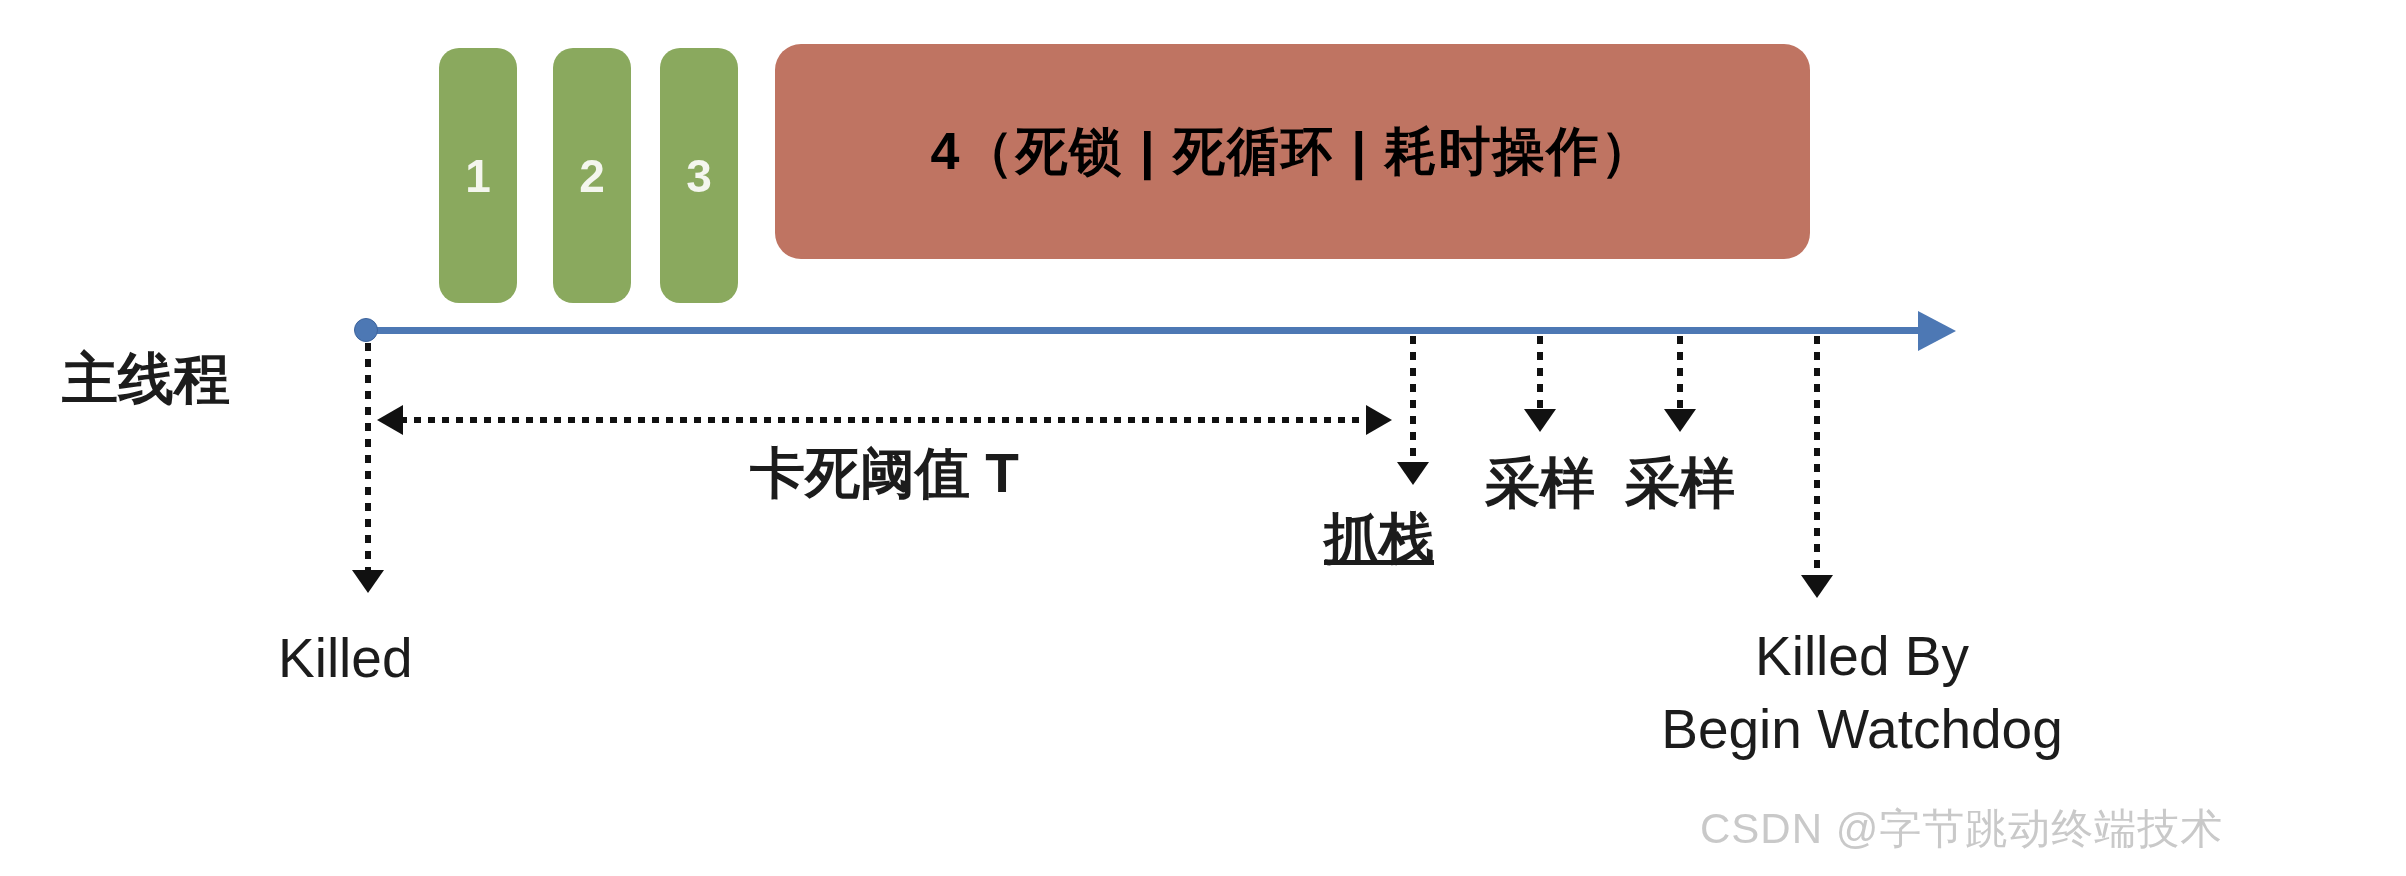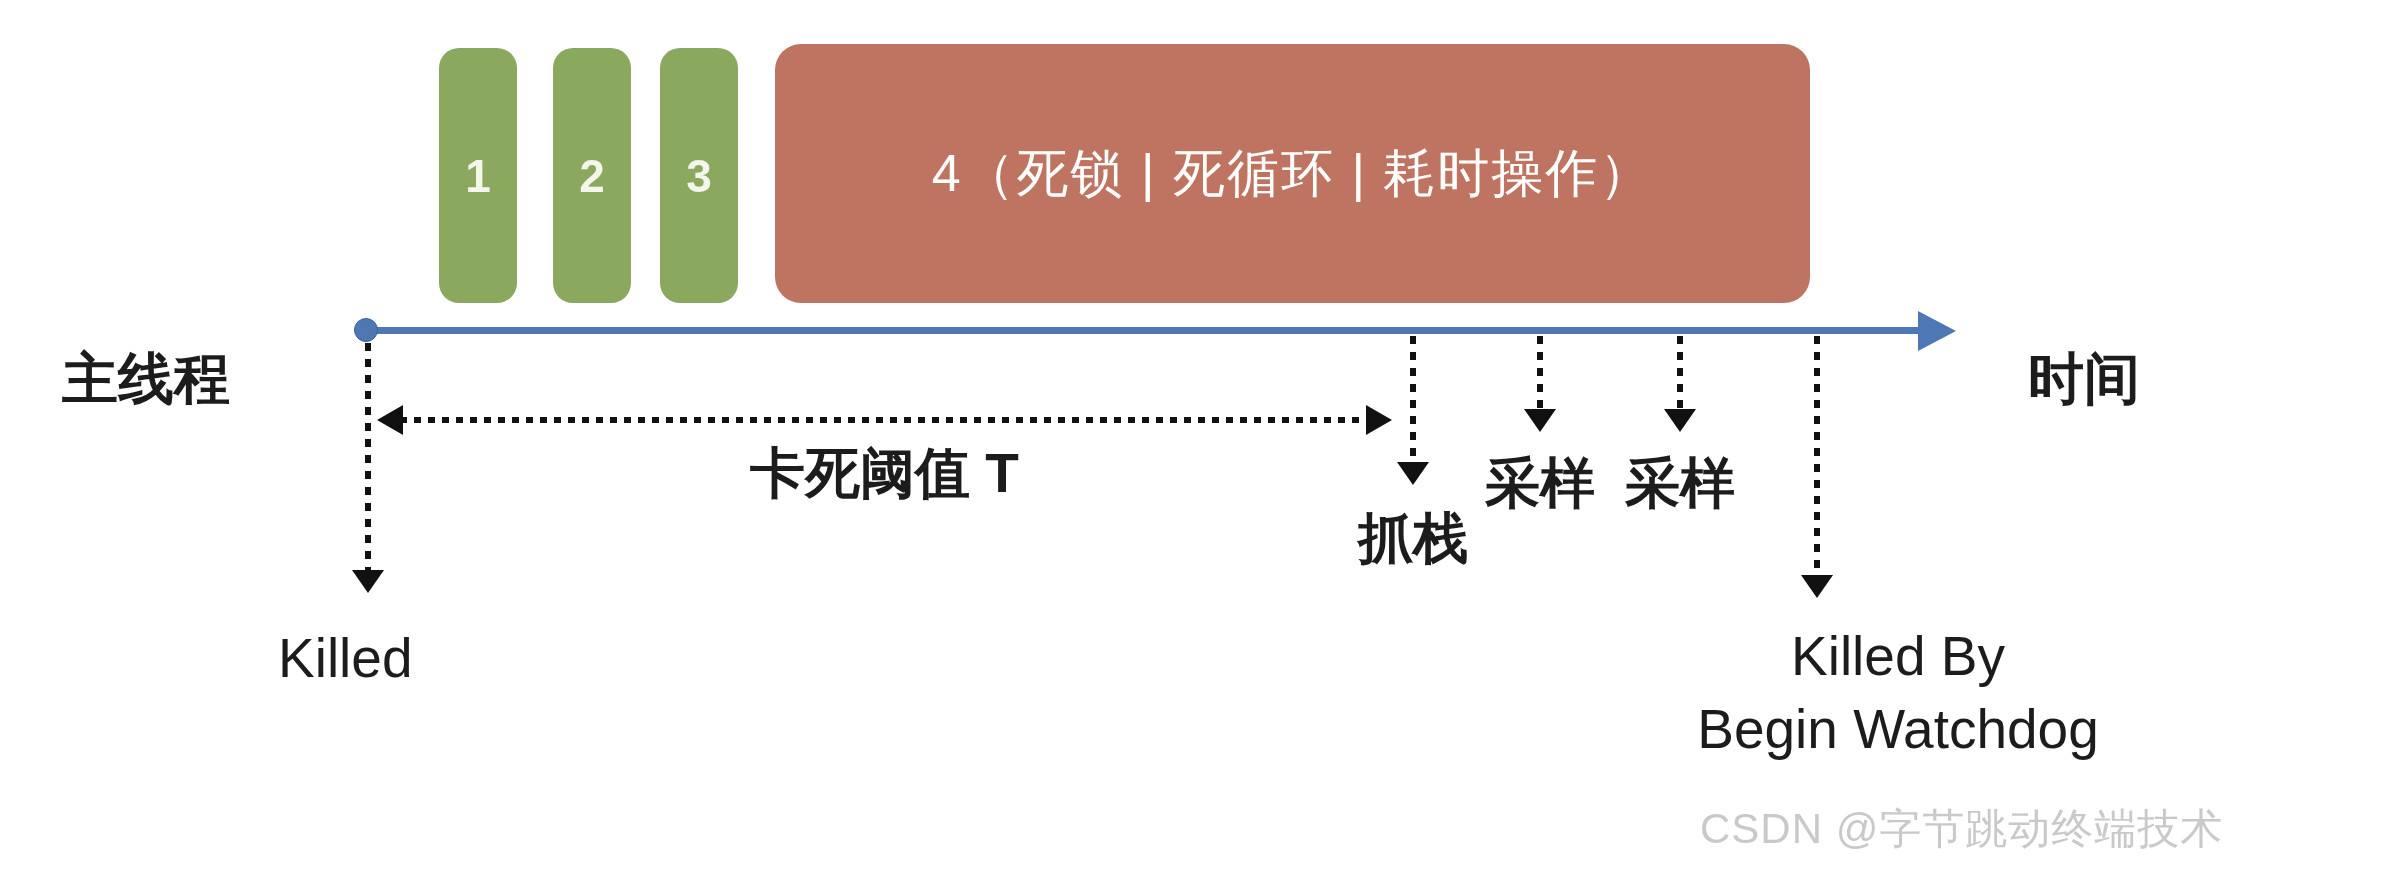--- a/index.html
+++ b/index.html
@@ -20,45 +20,44 @@
   .tl-line{position:absolute;left:366px;top:327px;width:1556px;height:7px;background:var(--timeline_blue);}
   .tl-head{position:absolute;left:1918px;top:311px;width:0;height:0;
     border-left:38px solid var(--timeline_blue);border-top:20px solid transparent;border-bottom:20px solid transparent;}
   .tl-dot{position:absolute;left:354px;top:318px;width:24px;height:24px;border-radius:50%;
     background:var(--timeline_blue);border:1px solid #3c639c;box-sizing:border-box;}
   .axis-label{font-size:56px;margin-top:40px;}
   
   .block{position:absolute;border-radius:20px;display:flex;align-items:center;justify-content:center;
     color:#f4f6ee;}
   .block.green{background:var(--task_green);top:48px;height:255px;width:78px;font-size:46px;font-weight:600;}
-  .block.red{background:var(--task_red);left:775px;top:44px;width:1035px;height:259px;border-radius:26px;
-    font-size:52px;font-weight:400;letter-spacing:2px;color:#ffffff;}
+  .block.red{background:var(--task_red);left:775px;top:44px;width:1035px;height:215px;border-radius:26px;
+    font-size:52px;font-weight:700;letter-spacing:2px;color:#000000;}
   .g1{left:439px;} .g2{left:553px;} .g3{left:660px;}
   
   .vdot{position:absolute;width:6px;background:repeating-linear-gradient(to bottom,#111 0 8px,transparent 8px 16px);}
   .arr-down{position:absolute;width:0;height:0;border-left:16px solid transparent;border-right:16px solid transparent;border-top:23px solid #111;}
   
   .hdot{position:absolute;left:400px;top:417px;width:968px;height:6px;
     background:repeating-linear-gradient(to right,#111 0 7px,transparent 7px 14px);}
   .arr-left{position:absolute;left:377px;top:405px;width:0;height:0;
     border-right:26px solid #111;border-top:15px solid transparent;border-bottom:15px solid transparent;}
   .arr-right{position:absolute;left:1366px;top:405px;width:0;height:0;
     border-left:26px solid #111;border-top:15px solid transparent;border-bottom:15px solid transparent;}
   .ann{font-size:55px;}
   .center{text-align:center;}
-  .killed{position:absolute;left:1653px;top:620px;width:490px;text-align:center;font-size:55px;line-height:73px;}
+  .killed{position:absolute;left:1617px;top:620px;width:490px;text-align:center;font-size:55px;line-height:73px;}
   .watermark{position:absolute;left:1700px;top:801px;font-size:42px;color:var(--watermark_gray);letter-spacing:1px;}
 </style>
 </head>
 <body>
 
 <div class="stage">
 
   <div class="lbl axis-label cjk" style="left:62px;top:302px;">主线程</div>
-  <div class="lbl axis-label cjk" style="left:2028px;top:302px;">时间</div>
 
   <div class="block green g1">
     <span>1</span>
   </div>
   <div class="block green g2">
     <span>2</span>
   </div>
   <div class="block green g3">
     <span>3</span>
   </div>
@@ -74,21 +73,21 @@
   <div class="arr-down" style="left:352px;top:570px;"></div>
   <div class="lbl ann" style="left:278px;top:626px;">Killed</div>
 
   <div class="arr-left"></div>
   <div class="hdot"></div>
   <div class="arr-right"></div>
   <div class="lbl ann cjk" style="left:750px;top:437px;text-align:center;">卡死阈值 T</div>
 
   <div class="vdot" style="left:1410px;top:336px;height:126px;"></div>
   <div class="arr-down" style="left:1397px;top:462px;"></div>
-  <div class="lbl ann cjk center" style="left:1333px;top:502px;width:160px;">抓栈</div>
+  <div class="lbl ann cjk center" style="left:1299px;top:502px;width:160px;text-decoration:underline;">抓栈</div>
 
   <div class="vdot" style="left:1537px;top:336px;height:73px;"></div>
   <div class="arr-down" style="left:1524px;top:409px;"></div>
   <div class="lbl ann cjk center" style="left:1460px;top:447px;width:160px;">采样</div>
 
   <div class="vdot" style="left:1677px;top:336px;height:73px;"></div>
   <div class="arr-down" style="left:1664px;top:409px;"></div>
   <div class="lbl ann cjk center" style="left:1600px;top:447px;width:160px;">采样</div>
 
   <div class="vdot" style="left:1814px;top:336px;height:239px;"></div>

